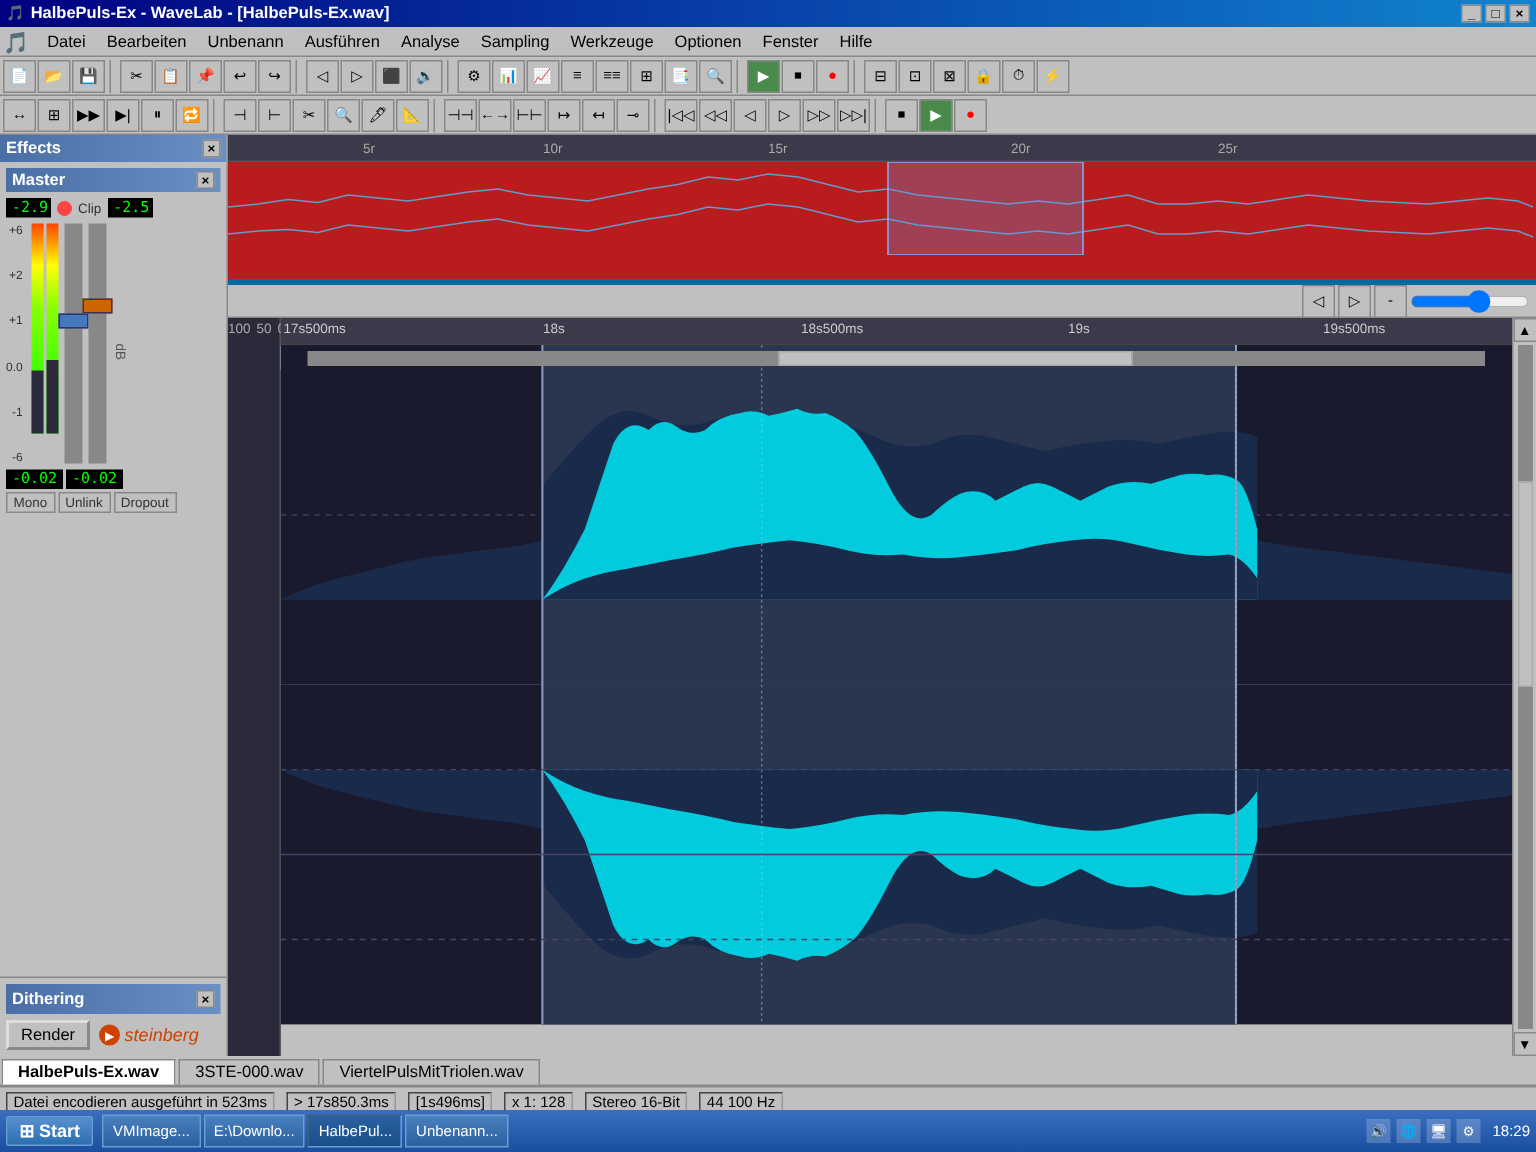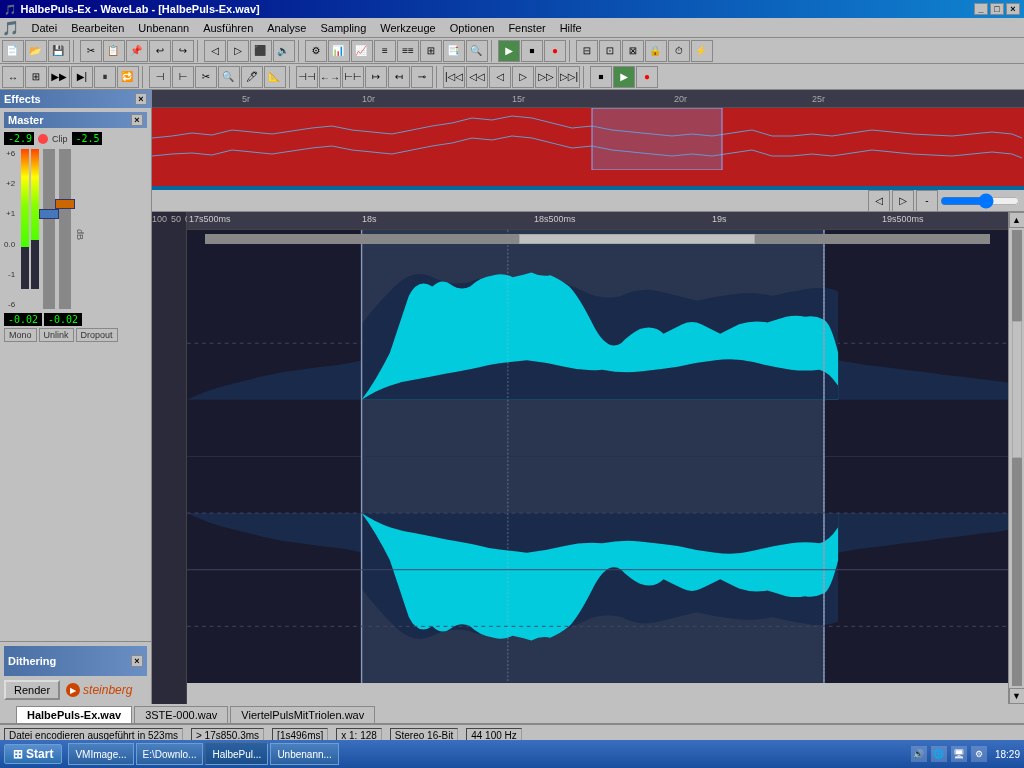--- a/index.html
+++ b/index.html
@@ -201,21 +201,21 @@
     }
 
     
     #dithering-section {
       border-top: 1px solid #888;
       padding: 4px;
     }
     .dithering-header {
       background: linear-gradient(to right, #4a6fa5, #6a8fc5);
       color: white;
-      height: 30px;
+      height: 20px;
       display: flex; align-items: center; justify-content: space-between;
       padding: 0 4px;
       font-size: 11px;
       font-weight: bold;
       margin-bottom: 4px;
     }
     .render-row {
       display: flex;
       align-items: center;
       gap: 6px;
@@ -372,21 +372,21 @@
       border: 1px solid #aaa;
     }
 
     
     #tab-bar {
       height: 20px;
       background: #c0c0c0;
       display: flex;
       align-items: flex-end;
       border-bottom: 1px solid #888;
-      padding: 0 16px;
+      padding: 0 1px;
     }
     .tab {
       padding: 2px 10px;
       font-size: 11px;
       border: 1px solid #888;
       border-bottom: none;
       background: #c0c0c0;
       cursor: pointer;
       margin-right: 2px;
     }

